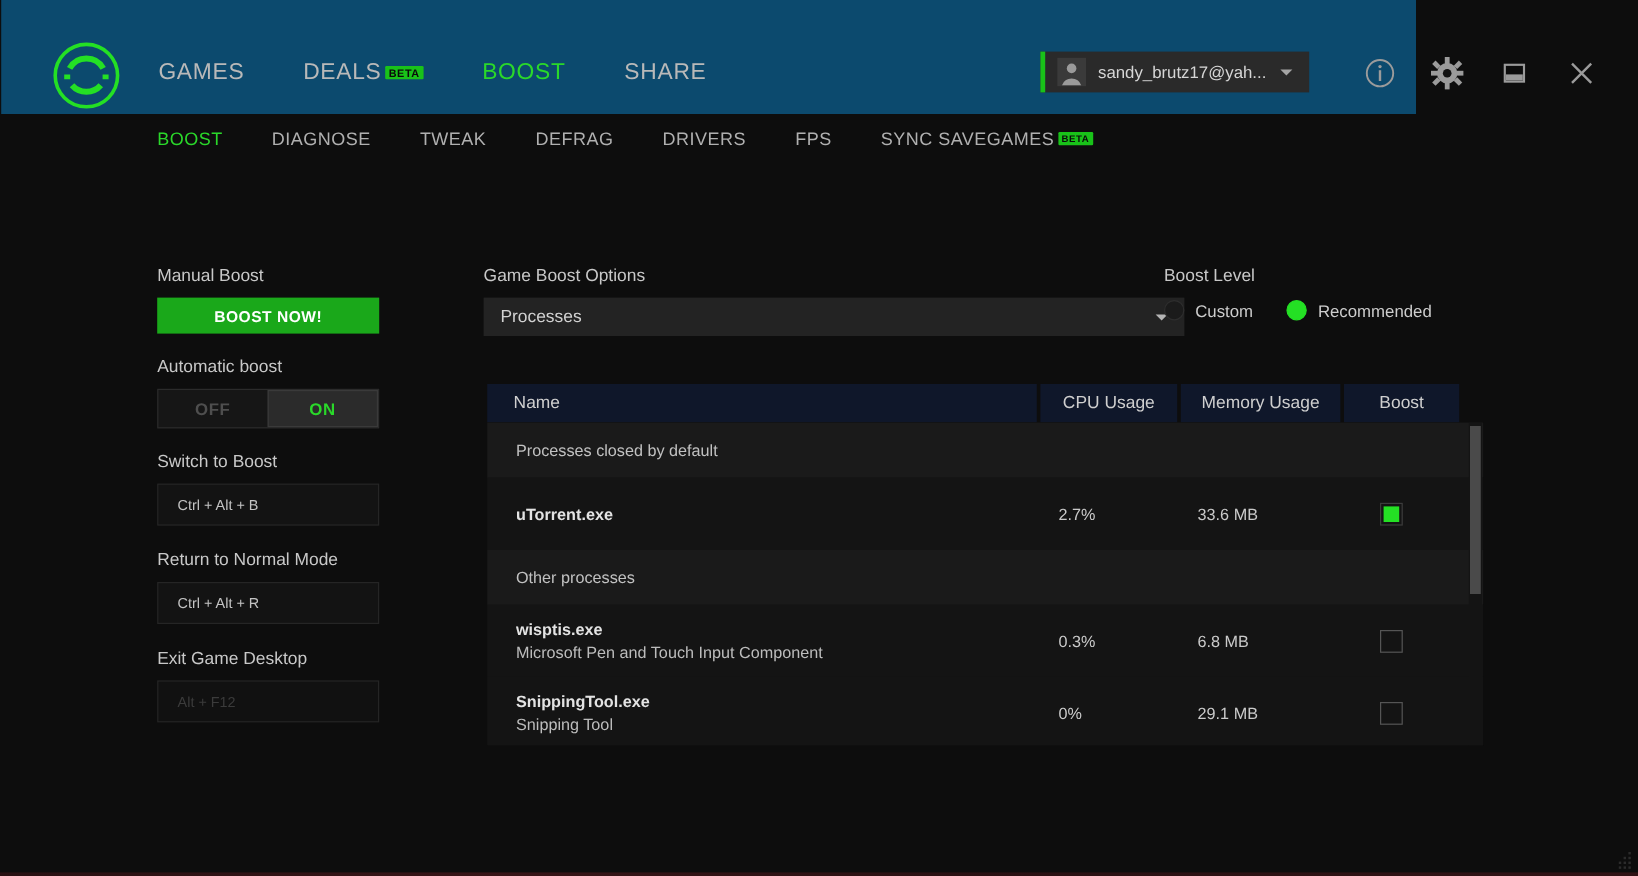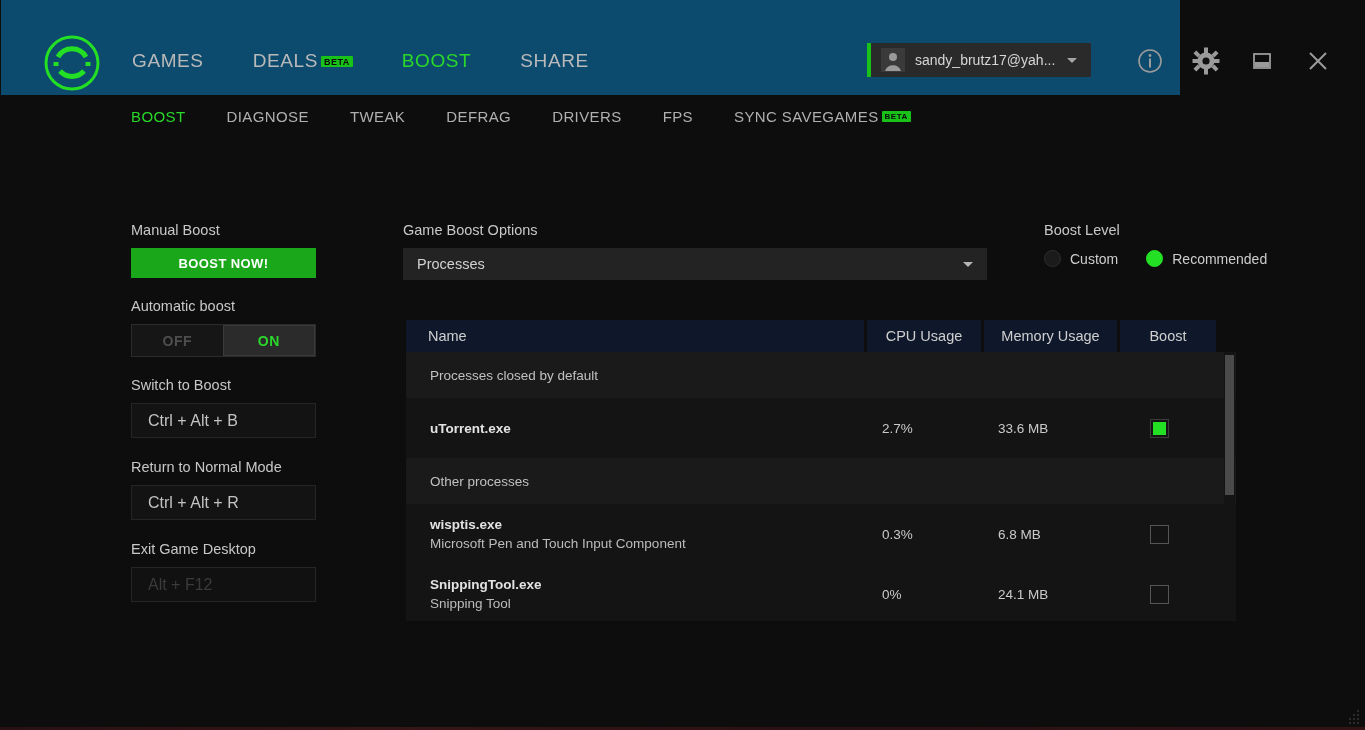--- a/index.html
+++ b/index.html
@@ -107,21 +107,21 @@
     font-size:14px; font-weight:bold; letter-spacing:0.5px; cursor:pointer;
   }
   .toggle .seg.off { color:#4e4e4e; }
   .toggle .seg.on {
     color:#2ad82a; background:#2b2b2b; border:1px solid #3a3a3a;
   }
   .keyfield {
     width:185px; height:35px; background:#131313;
     border:1px solid #252525;
     display:flex; align-items:center; padding-left:16px;
-    color:#c3c3c3; font-size:16px; margin-bottom:21px; cursor:text;
+    color:#c3c3c3; font-size:12px; margin-bottom:21px; cursor:text;
   }
   .keyfield.disabled { color:#3b3b3b; background:#111111; }
 
   
   .centercol { position:absolute; left:403px; top:222px; width:830px; }
   .dropdown {
     width:584px; height:32px; background:#232323;
     display:flex; align-items:center; padding:0 14px;
     color:#d2d2d2; font-size:14.5px; cursor:pointer;
     margin-top:10px;
@@ -179,21 +179,21 @@
   .vscroll {
     position:absolute; right:1px; top:0; width:11px; height:269px;
     background:#141414;
   }
   .vthumb {
     position:absolute; left:1px; top:3px; width:9px; height:140px;
     background:#4a4a4a; cursor:pointer;
   }
 
   
-  .rightcol { position:absolute; left:1044px; top:222px; width:260px; }
+  .rightcol { position:absolute; left:970px; top:222px; width:260px; }
   .radios { display:flex; align-items:center; margin-top:12px; }
   .radio { display:flex; align-items:center; cursor:pointer; margin-right:28px; }
   .radio .dot {
     width:17px; height:17px; border-radius:50%;
     background:#1b1b1b; border:1px solid #2e2e2e; margin-right:9px;
   }
   .radio.sel .dot { background:#24e024; border:1px solid #24e024; }
   .radio .rlabel { color:#cdcdcd; font-size:14px; white-space:nowrap; }
 
   
@@ -381,21 +381,21 @@
           <div class="chk"></div>
         </div>
       </div>
 
       <div class="row">
         <div class="cell-name">
           <div class="pname">SnippingTool.exe</div>
           <div class="pdesc">Snipping Tool</div>
         </div>
         <div class="cell-cpu">0%</div>
-        <div class="cell-mem">24.1 MB</div>
+        <div class="cell-mem">29.1 MB</div>
         <div class="cell-boost">
           <div class="chk"></div>
         </div>
       </div>
 
       <div class="vscroll">
         <div class="vthumb"></div>
       </div>
     </div>
 

